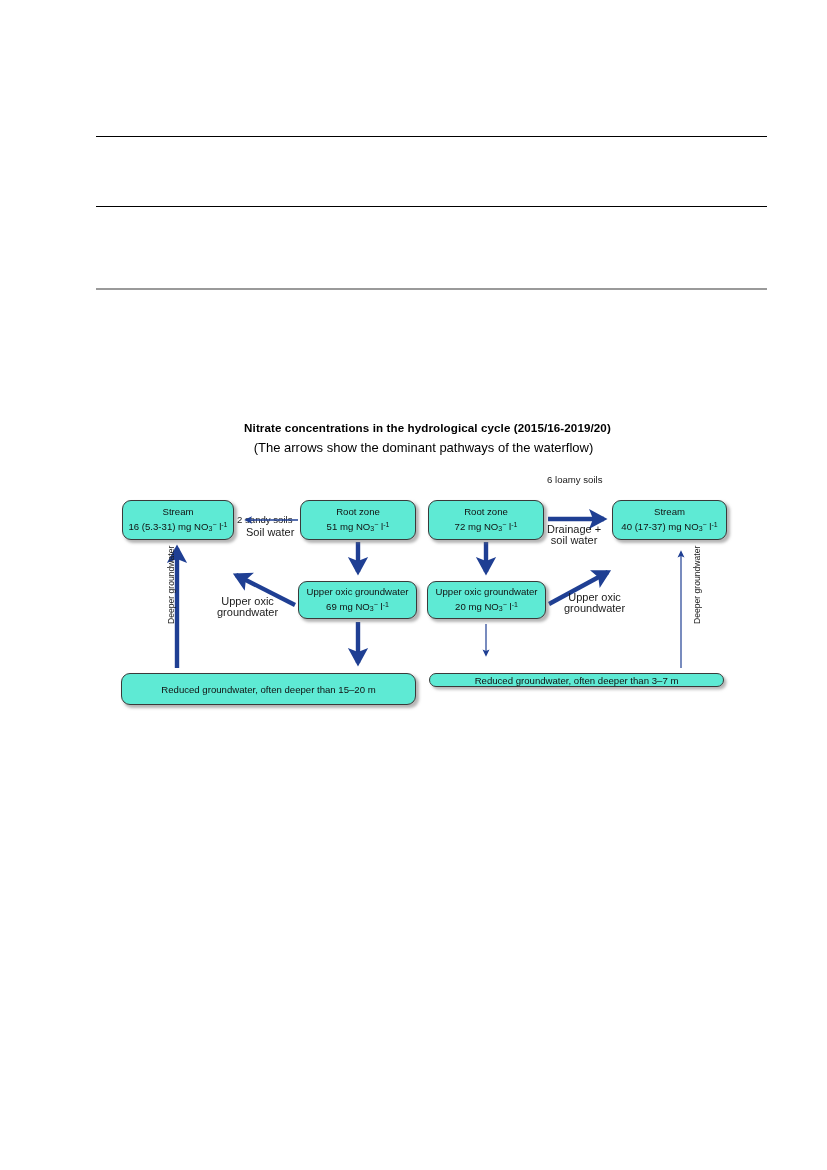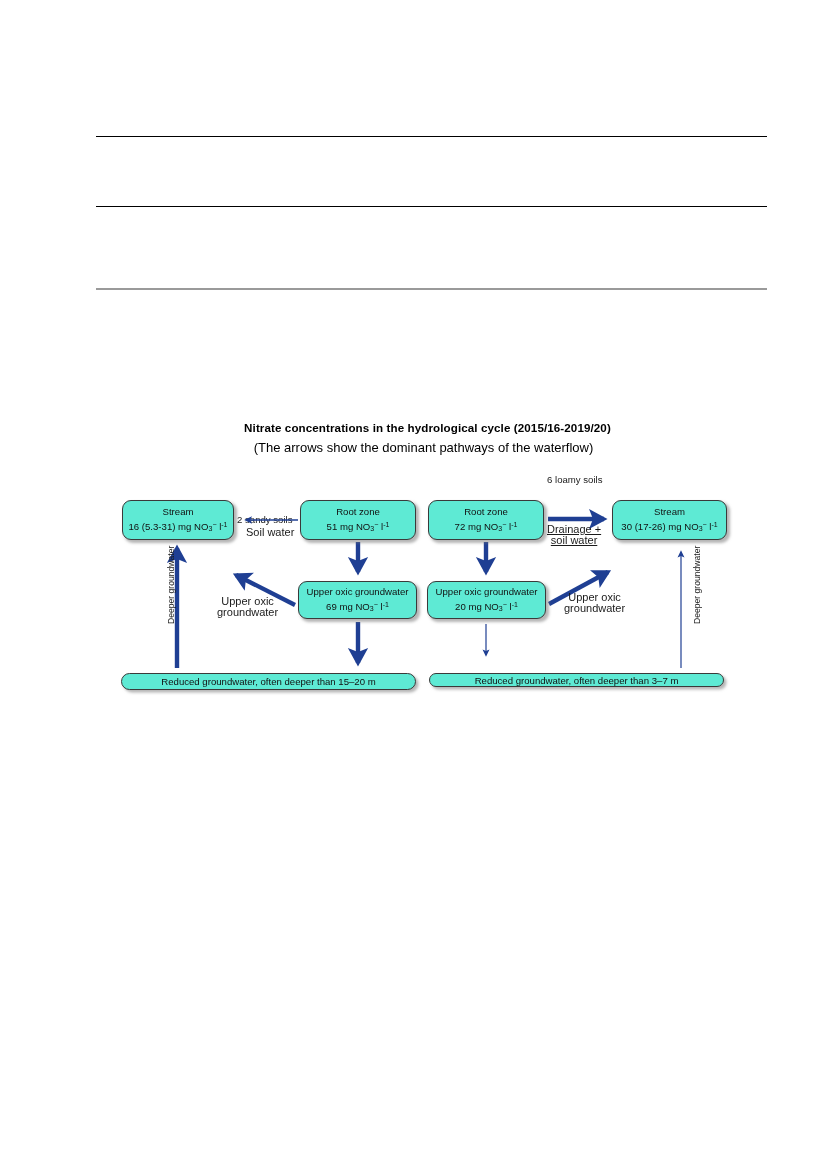--- a/index.html
+++ b/index.html
@@ -94,34 +94,34 @@
   .node .l1, .node .l2 { white-space: nowrap; }
   .node sub { font-size: 7px; vertical-align: -0.22em; }
   .node sup { font-size: 7px; vertical-align: 0.42em; }
 
   #node-stream-left   { left: 108px; top: 500px; width: 112px; height: 40px; }
   #node-root-left     { left: 286px; top: 500px; width: 116px; height: 40px; }
   #node-root-right    { left: 414px; top: 500px; width: 116px; height: 40px; }
   #node-stream-right  { left: 598px; top: 500px; width: 115px; height: 40px; }
   #node-oxic-left     { left: 284px; top: 581px; width: 119px; height: 38px; }
   #node-oxic-right    { left: 413px; top: 581px; width: 119px; height: 38px; }
-  #node-reduced-left  { left: 107px; top: 673px; width: 295px; height: 17px; }
+  #node-reduced-left  { left: 107px; top: 673px; width: 295px; height: 32px; }
   #node-reduced-right { left: 415px; top: 673px; width: 295px; height: 14px; }
 
   
   .edge-label {
     position: absolute;
     font-size: 11px;
     line-height: 11px;
     color: #1a1a1a;
     text-align: center;
     white-space: nowrap;
   }
   #lbl-soil-water      { left: 232px; top: 527px; }
-  #lbl-drainage        { left: 533px; top: 524px; text-decoration: underline; }
+  #lbl-drainage        { left: 533px; top: 524px; }
   #lbl-oxic-left       { left: 203px; top: 596px; }
   #lbl-oxic-right      { left: 550px; top: 592px; }
 
   .edge-label-vert {
     position: absolute;
     font-size: 8.6px;
     color: #1a1a1a;
     white-space: nowrap;
     transform: rotate(-90deg);
     transform-origin: left top;
@@ -213,21 +213,21 @@
     <div class="l2"><span>51 mg NO</span><sub>3</sub><sup>−</sup><span> l</span><sup>-1</sup></div>
   </div>
 
   <div class="node" id="node-root-right">
     <div class="l1">Root zone</div>
     <div class="l2"><span>72 mg NO</span><sub>3</sub><sup>−</sup><span> l</span><sup>-1</sup></div>
   </div>
 
   <div class="node" id="node-stream-right">
     <div class="l1">Stream</div>
-    <div class="l2"><span>30 (17-26) mg NO</span><sub>3</sub><sup>−</sup><span> l</span><sup>-1</sup></div>
+    <div class="l2"><span>40 (17-37) mg NO</span><sub>3</sub><sup>−</sup><span> l</span><sup>-1</sup></div>
   </div>
 
   <div class="node" id="node-oxic-left">
     <div class="l1">Upper oxic groundwater</div>
     <div class="l2"><span>69 mg NO</span><sub>3</sub><sup>−</sup><span> l</span><sup>-1</sup></div>
   </div>
 
   <div class="node" id="node-oxic-right">
     <div class="l1">Upper oxic groundwater</div>
     <div class="l2"><span>20 mg NO</span><sub>3</sub><sup>−</sup><span> l</span><sup>-1</sup></div>

